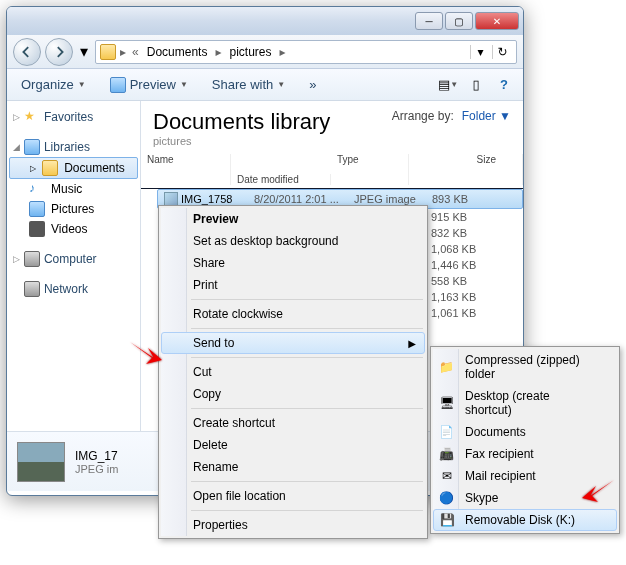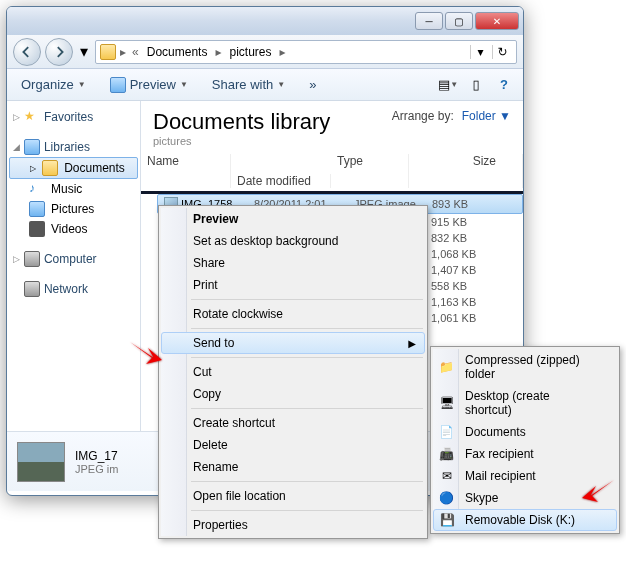--- a/index.html
+++ b/index.html
@@ -41,21 +41,21 @@
 .side-icon { width: 16px; height: 16px; display: inline-block; }
 
 .content { flex: 1; display: flex; flex-direction: column; }
 .library-header { padding: 8px 12px 4px; display: flex; justify-content: space-between; align-items: flex-start; }
 .lib-title { font-size: 22px; color: #000000; font-weight: normal; }
 .lib-sub { font-size: 11px; color: #888; }
 .arrange { font-size: 12px; color: #444; display: flex; align-items: center; gap: 8px; }
 .arrange-val { color: #1a5ab0; cursor: pointer; }
 
 .filelist { flex: 1; }
-.col-headers { display: flex; font-size: 12px; color: #444; border-bottom: 3px solid #0f172a; padding: 3px 0; }
+.col-headers { display: flex; font-size: 10px; color: #444; border-bottom: 1px solid #0f172a; padding: 3px 0; }
 .col { padding: 0 6px; cursor: pointer; border-right: 1px solid #eee; }
 .col.name { width: 90px; }
 .col.date { width: 100px; margin-top: 20px; }
 .col.type { width: 78px; }
 .col.size { flex: 1; text-align: right; padding-right: 26px; }
 
 .file-row { display: flex; font-size: 11px; padding: 2px 0; align-items: center; margin-left: 16px; }
 .file-row.selected { background: linear-gradient(to bottom, #d8ecfc, #b8daf6); border: 1px solid #7db2e8; border-radius: 2px; }
 .file-row .cell { padding: 0 6px; overflow: hidden; white-space: nowrap; color: #555; }
 .file-row .cell.name { width: 90px; display: flex; align-items: center; gap: 3px; color: #000; }
@@ -259,21 +259,21 @@
     <div class="cell date"></div>
     <div class="cell type"></div>
     <div class="cell size">1,068 KB</div>
             </div>
             <div class="file-row">
     <div class="cell name">
                 <span></span>
               </div>
     <div class="cell date"></div>
     <div class="cell type"></div>
-    <div class="cell size">1,407 KB</div>
+    <div class="cell size">1,446 KB</div>
             </div>
             <div class="file-row">
     <div class="cell name">
                 <span></span>
               </div>
     <div class="cell date"></div>
     <div class="cell type"></div>
     <div class="cell size">558 KB</div>
             </div>
             <div class="file-row">

